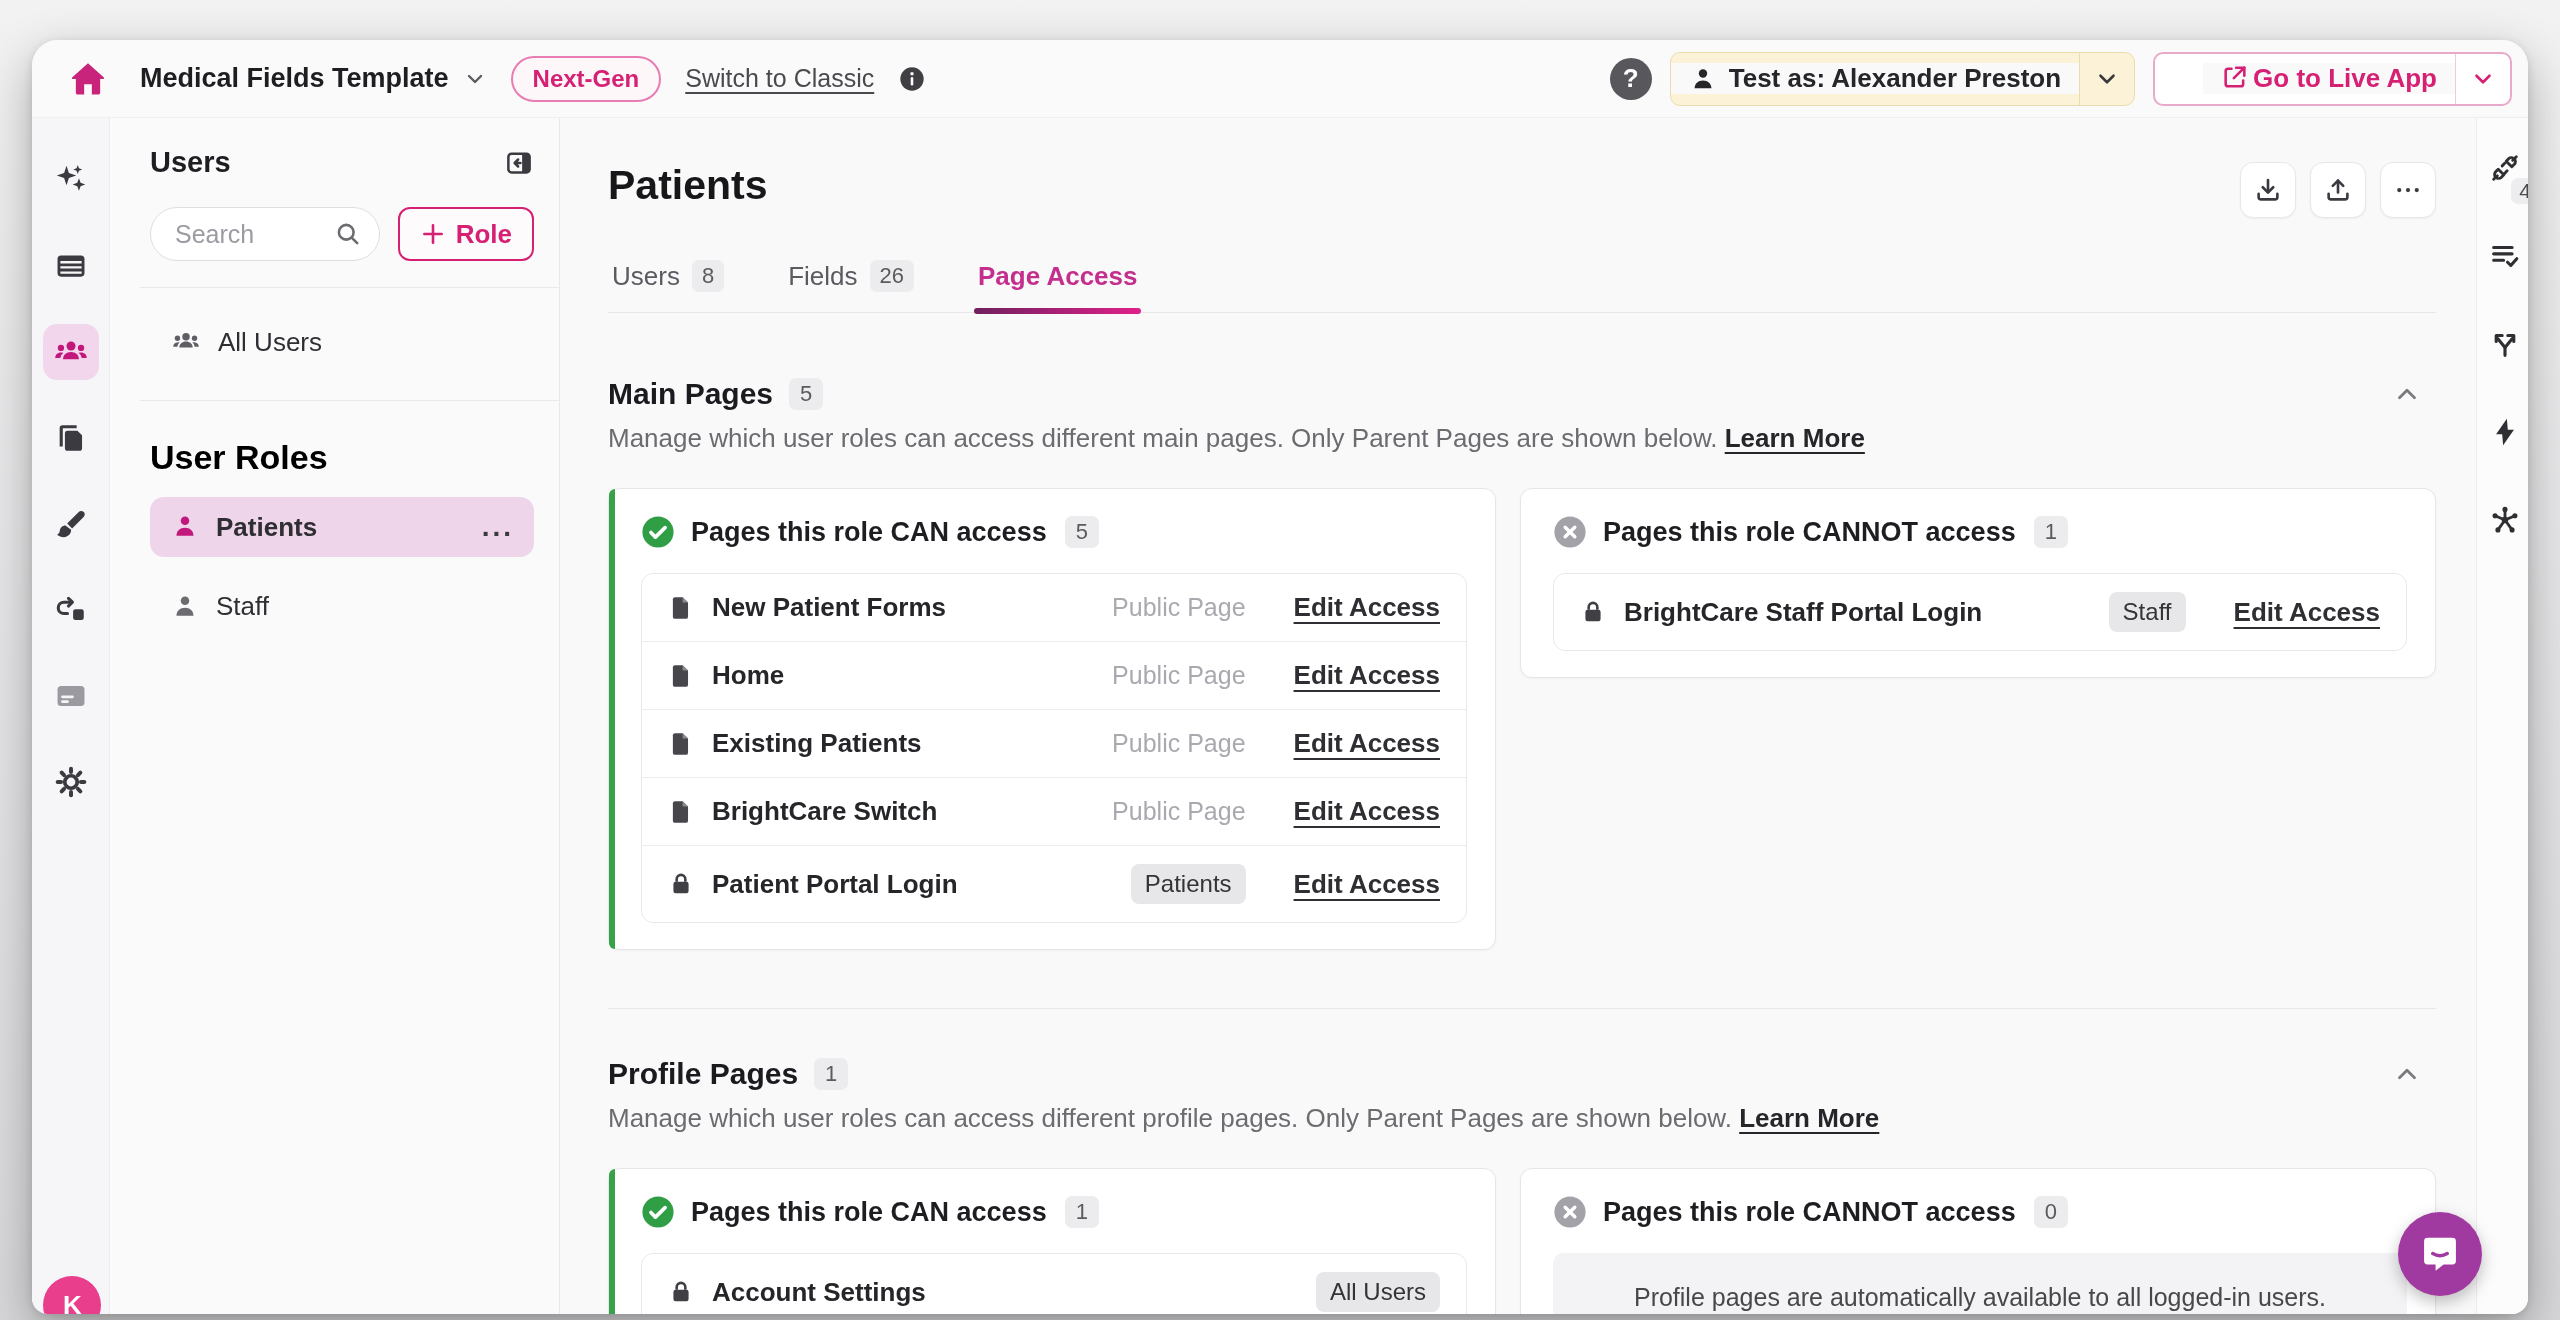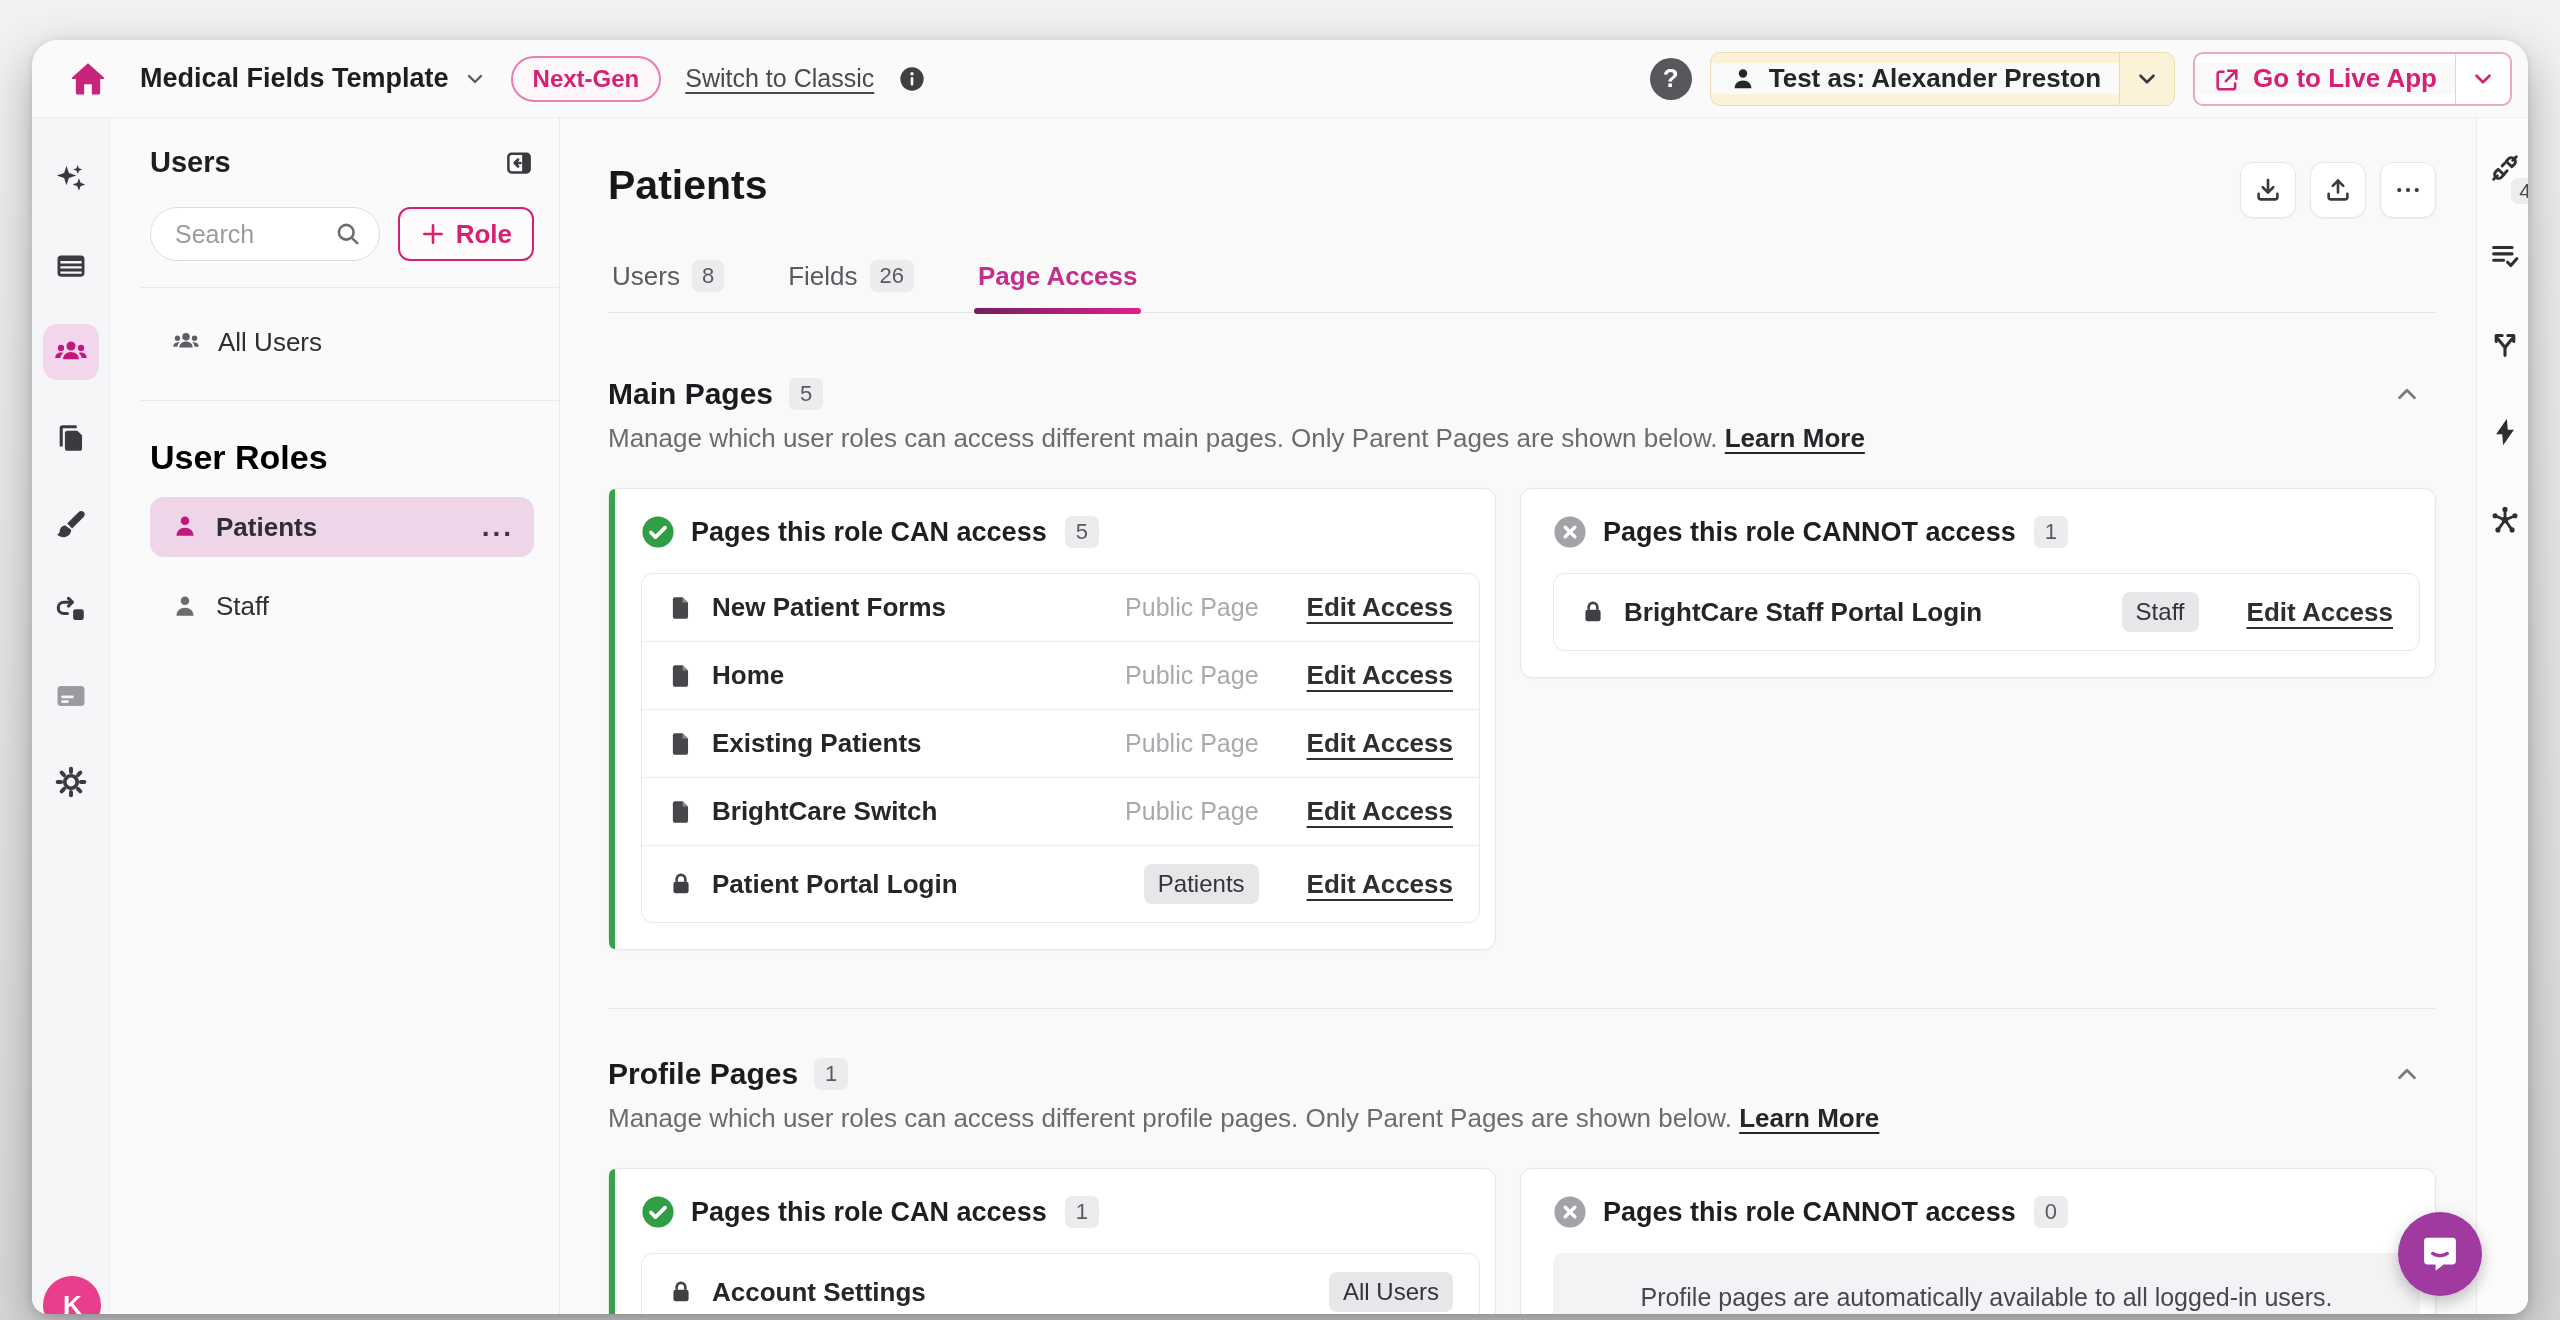--- a/index.html
+++ b/index.html
@@ -31,22 +31,22 @@
   .help-circle { width:42px; height:42px; border-radius:50%; background:#57575C;
     color:#fff; font-size:26px; font-weight:bold; display:flex; align-items:center; justify-content:center; cursor:pointer;}
   .btn-testas { display:flex; align-items:center; background:#FBF2D7;
     border:1px solid #E9DCAE; border-radius:10px; height:54px; cursor:pointer; overflow:hidden;}
   .btn-testas .main { display:flex; align-items:center; gap:12px; padding:0 18px;
     font-size:26px; font-weight:bold; color:#26262A; }
   .btn-testas .caret { padding:0 14px; border-left:1px solid #E9DCAE; height:100%;
     display:flex; align-items:center; color:#3A3A3E; }
   .btn-live { display:flex; align-items:center; background:#fff;
     border:2px solid #E9A9C9; border-radius:10px; height:54px; color:#D62073; cursor:pointer; overflow:hidden;}
-  .btn-live .main { display:flex; align-items:flex-end; gap:12px; padding:0 18px;
-    font-size:26px; font-weight:bold; }
+  .btn-live .main { display:flex; align-items:flex-start; gap:4px; padding:0 18px;
+    font-size:26px; font-weight:bold;margin-left:48px; }
   .btn-live .caret { padding:0 14px; border-left:1px solid #F0CADF; height:100%;
     display:flex; align-items:center; }
   
   .frame { flex:1; display:flex; min-height:0; }
   
   .rail { flex:0 0 78px; background:#F6F6F8; border-right:1px solid #ECECEF;
     display:flex; flex-direction:column; align-items:center; padding-top:34px; gap:30px; position:relative;}
   .rail-btn { width:56px; height:56px; border-radius:14px; display:flex;
     align-items:center; justify-content:center; color:#3A3A40; cursor:pointer; }
   .rail-btn.active { background:#F2D7EC; color:#C2187B; }
@@ -102,21 +102,21 @@
   .section-head { display:flex; align-items:center; }
   .section-title { font-size:30px; font-weight:bold; color:#1B1B1F; }
   .count-badge { background:#ECECEE; color:#5A5A5F; font-size:22px; border-radius:7px;
     padding:3px 11px; margin-left:16px; }
   .section-collapse { margin-left:auto; color:#7A7A80; cursor:pointer; padding-right:14px;}
   .section-desc { margin-top:12px; font-size:26px; color:#6B6B70; }
   .learn-more { color:#26262A; font-weight:bold; text-decoration:underline;
     text-underline-offset:5px; cursor:pointer; }
   .cards { display:flex; gap:24px; margin-top:34px; align-items:flex-start; }
   .card { background:#fff; border:1px solid #E6E6E9; border-radius:12px;
-    padding:26px 15px 26px 32px; position:relative;
+    padding:26px 28px 26px 32px; position:relative;
     box-shadow:0 1px 3px rgba(0,0,0,.04); }
   .card.can { flex:0 0 888px; }
   .card.cannot { flex:1; }
   .card.green::before { content:""; position:absolute; left:0; top:0; bottom:0;
     width:6px; background:#37A24A; border-radius:12px 0 0 12px; }
   .card-head { display:flex; align-items:center; gap:16px; }
   .card-title { font-size:27px; font-weight:bold; color:#1E1E22; }
   .rows { border:1px solid #E9E9EB; border-radius:12px; margin-top:24px; overflow:hidden; }
   .row { display:flex; align-items:center; gap:18px; padding:18px 26px; min-height:62px;
     border-top:1px solid #EDEDEF; }

